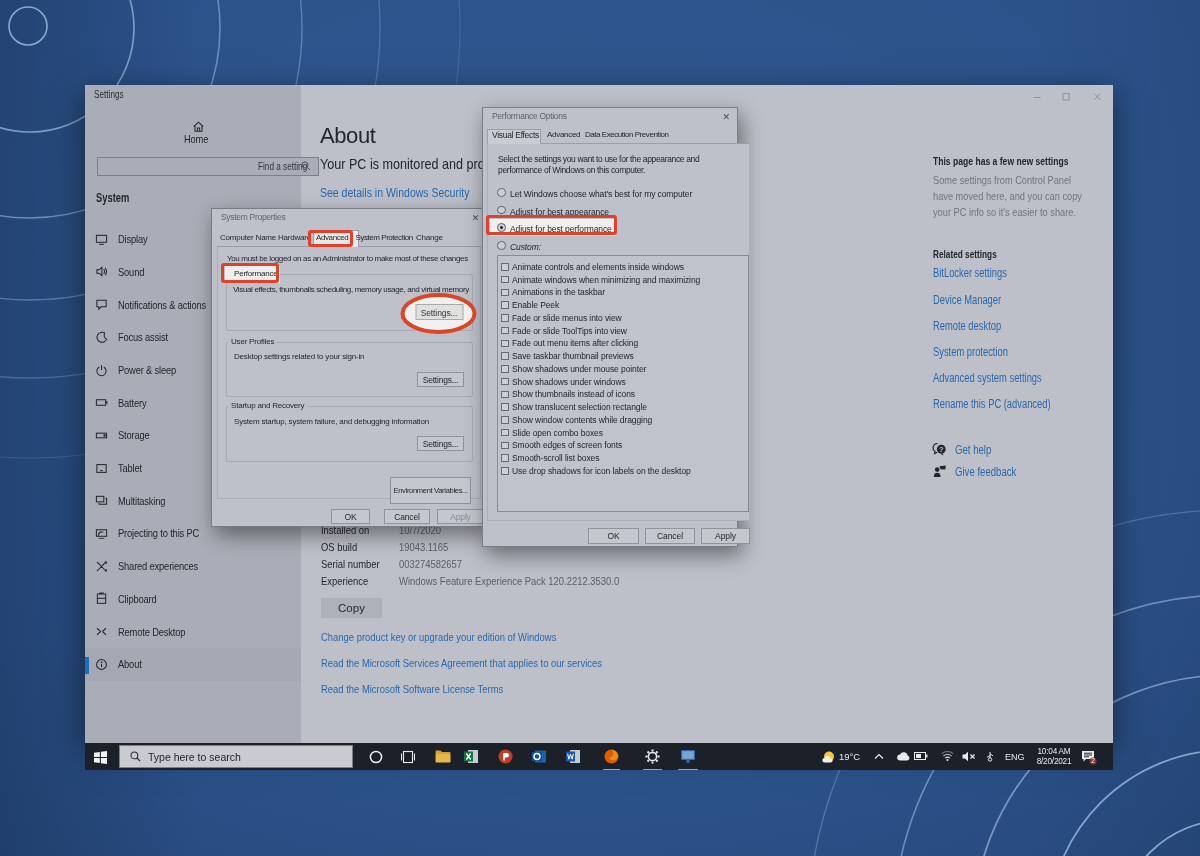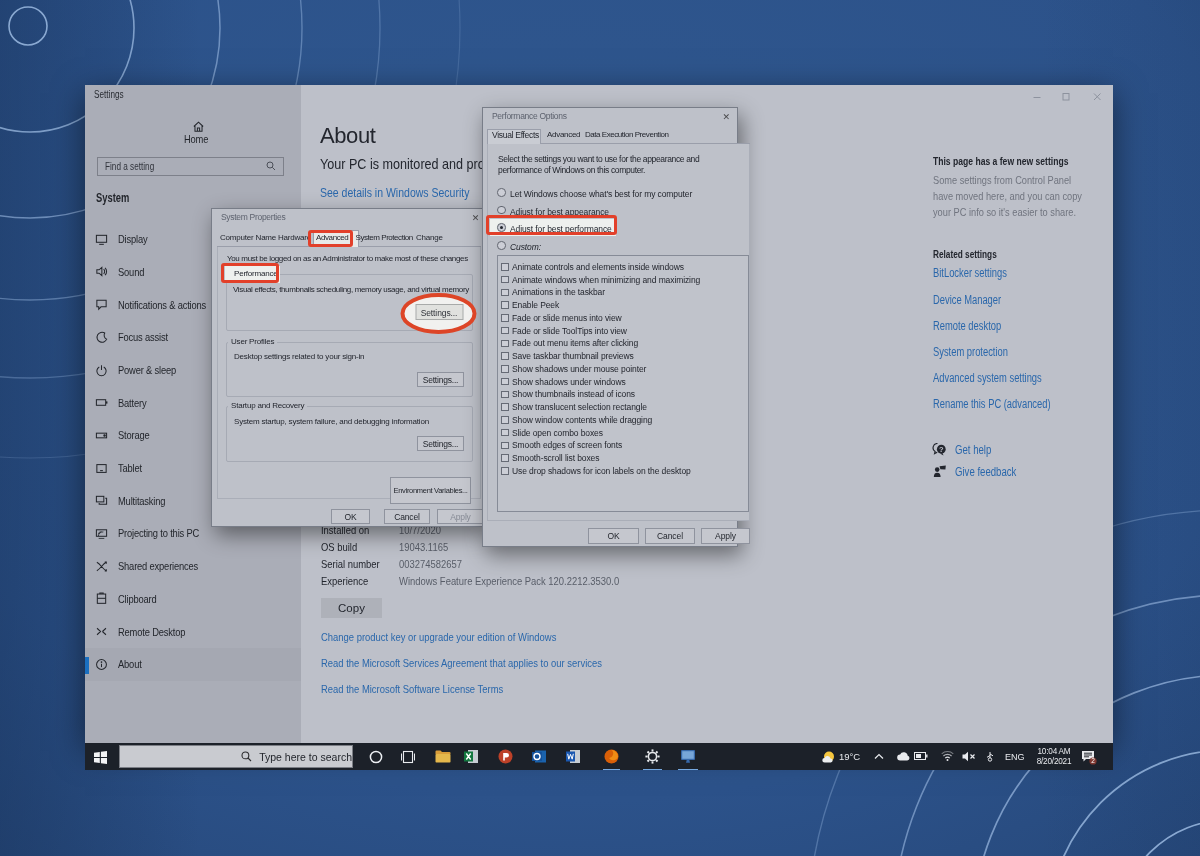--- a/index.html
+++ b/index.html
@@ -15,23 +15,23 @@
   #nav { position:absolute; left:0; top:0; width:216px; height:658px;
          background:#aaadb7; }
   #winTitle { position:absolute; left:9px; top:4px; font-size:10px; color:#2a2d33; z-index:5; transform:scaleX(0.82); transform-origin:0 0; }
   .navrow { position:absolute; left:0; width:216px; height:33px; display:flex;
       align-items:center; font-size:11px; color:#23262c; overflow:hidden; }
   .navrow svg { margin-left:10px; width:13px; height:13px; flex:none; }
   .navrow span { margin-left:10px; font-size:11px; letter-spacing:-0.2px; transform:scaleX(0.85); transform-origin:0 50%; display:inline-block; white-space:nowrap; }
   .navsel { background:#a5a8b2; }
   .navsel::before { content:""; position:absolute; left:0; top:9px; width:3.5px;
       height:17px; background:#1a6fc0; }
-  #searchbox { position:absolute; left:12px; top:71.5px; width:187px; height:19px;
+  #searchbox { position:absolute; left:12px; top:71.5px; width:222px; height:19px;
       border:1px solid #7d808a; font-size:10px; color:#31343c;
-      display:flex; align-items:center; padding-left:7px; background:#aaadb7; }
+      display:flex; align-items:center; padding-left:7px; background:#aaadb7;justify-content:flex-end; }
   #syshead { position:absolute; left:11px; top:105.5px; font-size:12px;
       font-weight:bold; color:#23262c; transform:scaleX(0.78); transform-origin:0 0; }
   
   #content { position:absolute; left:216px; top:0; width:812px; height:658px; }
   .link { color:#2a67ab; }
   
   .dlg { position:absolute; background:#bec1c9; border:1px solid #787d88;
          box-shadow:4px 8px 20px rgba(0,0,0,0.45); }
   .dlgtitle { position:absolute; left:9px; top:2.5px; font-size:8.5px; letter-spacing:-0.3px; color:#5d626e; }
   .btn { position:absolute; background:#c5c7ce; border:1px solid #8f939e;
@@ -343,21 +343,21 @@
 
 <div id="taskbar">
 
   <svg class="abs" style="left:9px; top:7.5px;" width="13" height="13" viewBox="0 0 13 13" fill="#f2f3f5">
     <path d="M0 1.8 L5.8 1 L5.8 6.1 L0 6.1 Z"></path>
     <path d="M6.9 0.85 L13 0 L13 6.1 L6.9 6.1 Z"></path>
     <path d="M0 7 L5.8 7 L5.8 12.1 L0 11.3 Z"></path>
     <path d="M6.9 7 L13 7 L13 13 L6.9 12.2 Z"></path>
   </svg>
 
-  <div class="abs" style="left:34px; top:2px; width:234px; height:23px; background:#c9cbd0; border:1px solid #7b7e85; display:flex; align-items:center;justify-content:flex-end;">
+  <div class="abs" style="left:34px; top:2px; width:234px; height:23px; background:#c9cbd0; border:1px solid #7b7e85; display:flex; align-items:center;">
     <svg style="margin-left:10px;" width="11" height="11" viewBox="0 0 11 11" fill="none" stroke="#2c2c2e" stroke-width="1.1">
         <circle cx="4.4" cy="4.4" r="3.4"></circle>
         <line x1="7" y1="7" x2="10" y2="10"></line>
       </svg>
     <span style="margin-left:7px; font-size:10.5px; color:#23262c;">Type here to search</span>
   </div>
 
   <svg class="abs" style="left:284px; top:7px;" width="14" height="14" viewBox="0 0 14 14" fill="none" stroke="#eceff3" stroke-width="1.5">
       <circle cx="7" cy="7" r="5.6"></circle>
     </svg>

